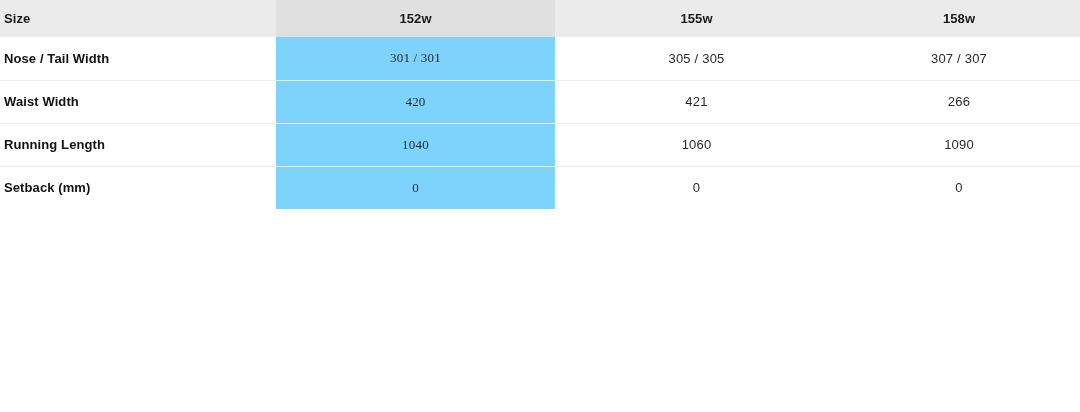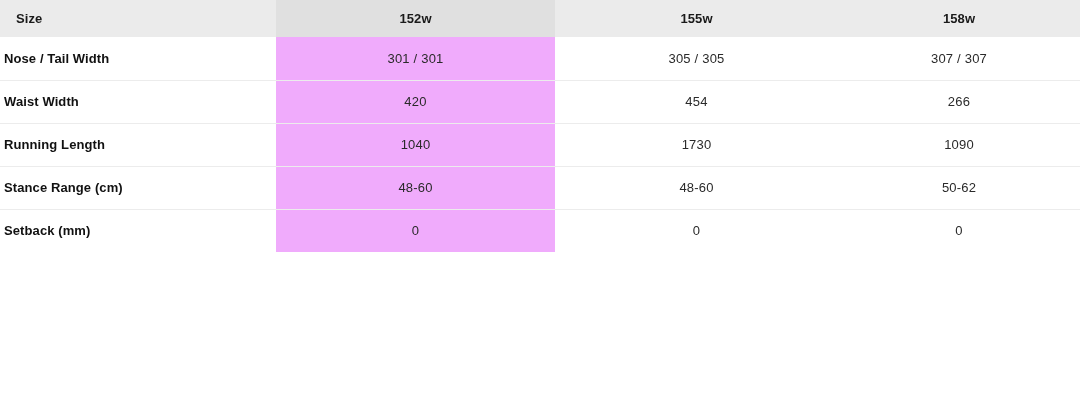--- a/index.html
+++ b/index.html
@@ -38,21 +38,21 @@
     padding: 0;
     margin: 0;
     font-size: 13px;
     font-weight: bold;
     letter-spacing: 0.1px;
     color: #1a1a1a;
     vertical-align: middle;
   }
   thead th.label-head {
     text-align: left;
-    padding-left: 16px;
+    padding-left: 4px;
   }
   thead th.size-head {
     text-align: center;
   }
   
   thead th.highlight {
     background: #e0e0e0;
     text-align: center;
   }
 
@@ -80,21 +80,22 @@
     color: #111111;
   }
   tbody td.row-value {
     text-align: center;
     font-weight: normal;
     letter-spacing: 0.2px;
     color: #2a2a2a;
   }
   
   tbody td.highlight {
-    background: #f0abfc;
+    background: #7dd3fc;
+    font-family: Liberation Serif, serif;
   }
 </style>
 </head>
 <body>
 
 <table class="spec-table">
   <colgroup>
     <col class="col-label">
     <col class="col-size-1">
     <col class="col-size-2">
@@ -111,34 +112,28 @@
   <tbody>
     <tr>
       <td class="row-label">Nose / Tail Width</td>
       <td class="row-value highlight">301 / 301</td>
       <td class="row-value">305 / 305</td>
       <td class="row-value">307 / 307</td>
     </tr>
     <tr>
       <td class="row-label">Waist Width</td>
       <td class="row-value highlight">420</td>
-      <td class="row-value">454</td>
+      <td class="row-value">421</td>
       <td class="row-value">266</td>
     </tr>
     <tr>
       <td class="row-label">Running Length</td>
       <td class="row-value highlight">1040</td>
-      <td class="row-value">1730</td>
+      <td class="row-value">1060</td>
       <td class="row-value">1090</td>
-    </tr>
-    <tr>
-      <td class="row-label">Stance Range (cm)</td>
-      <td class="row-value highlight">48-60</td>
-      <td class="row-value">48-60</td>
-      <td class="row-value">50-62</td>
     </tr>
     <tr>
       <td class="row-label">Setback (mm)</td>
       <td class="row-value highlight">0</td>
       <td class="row-value">0</td>
       <td class="row-value">0</td>
     </tr>
   </tbody>
 </table>
 

